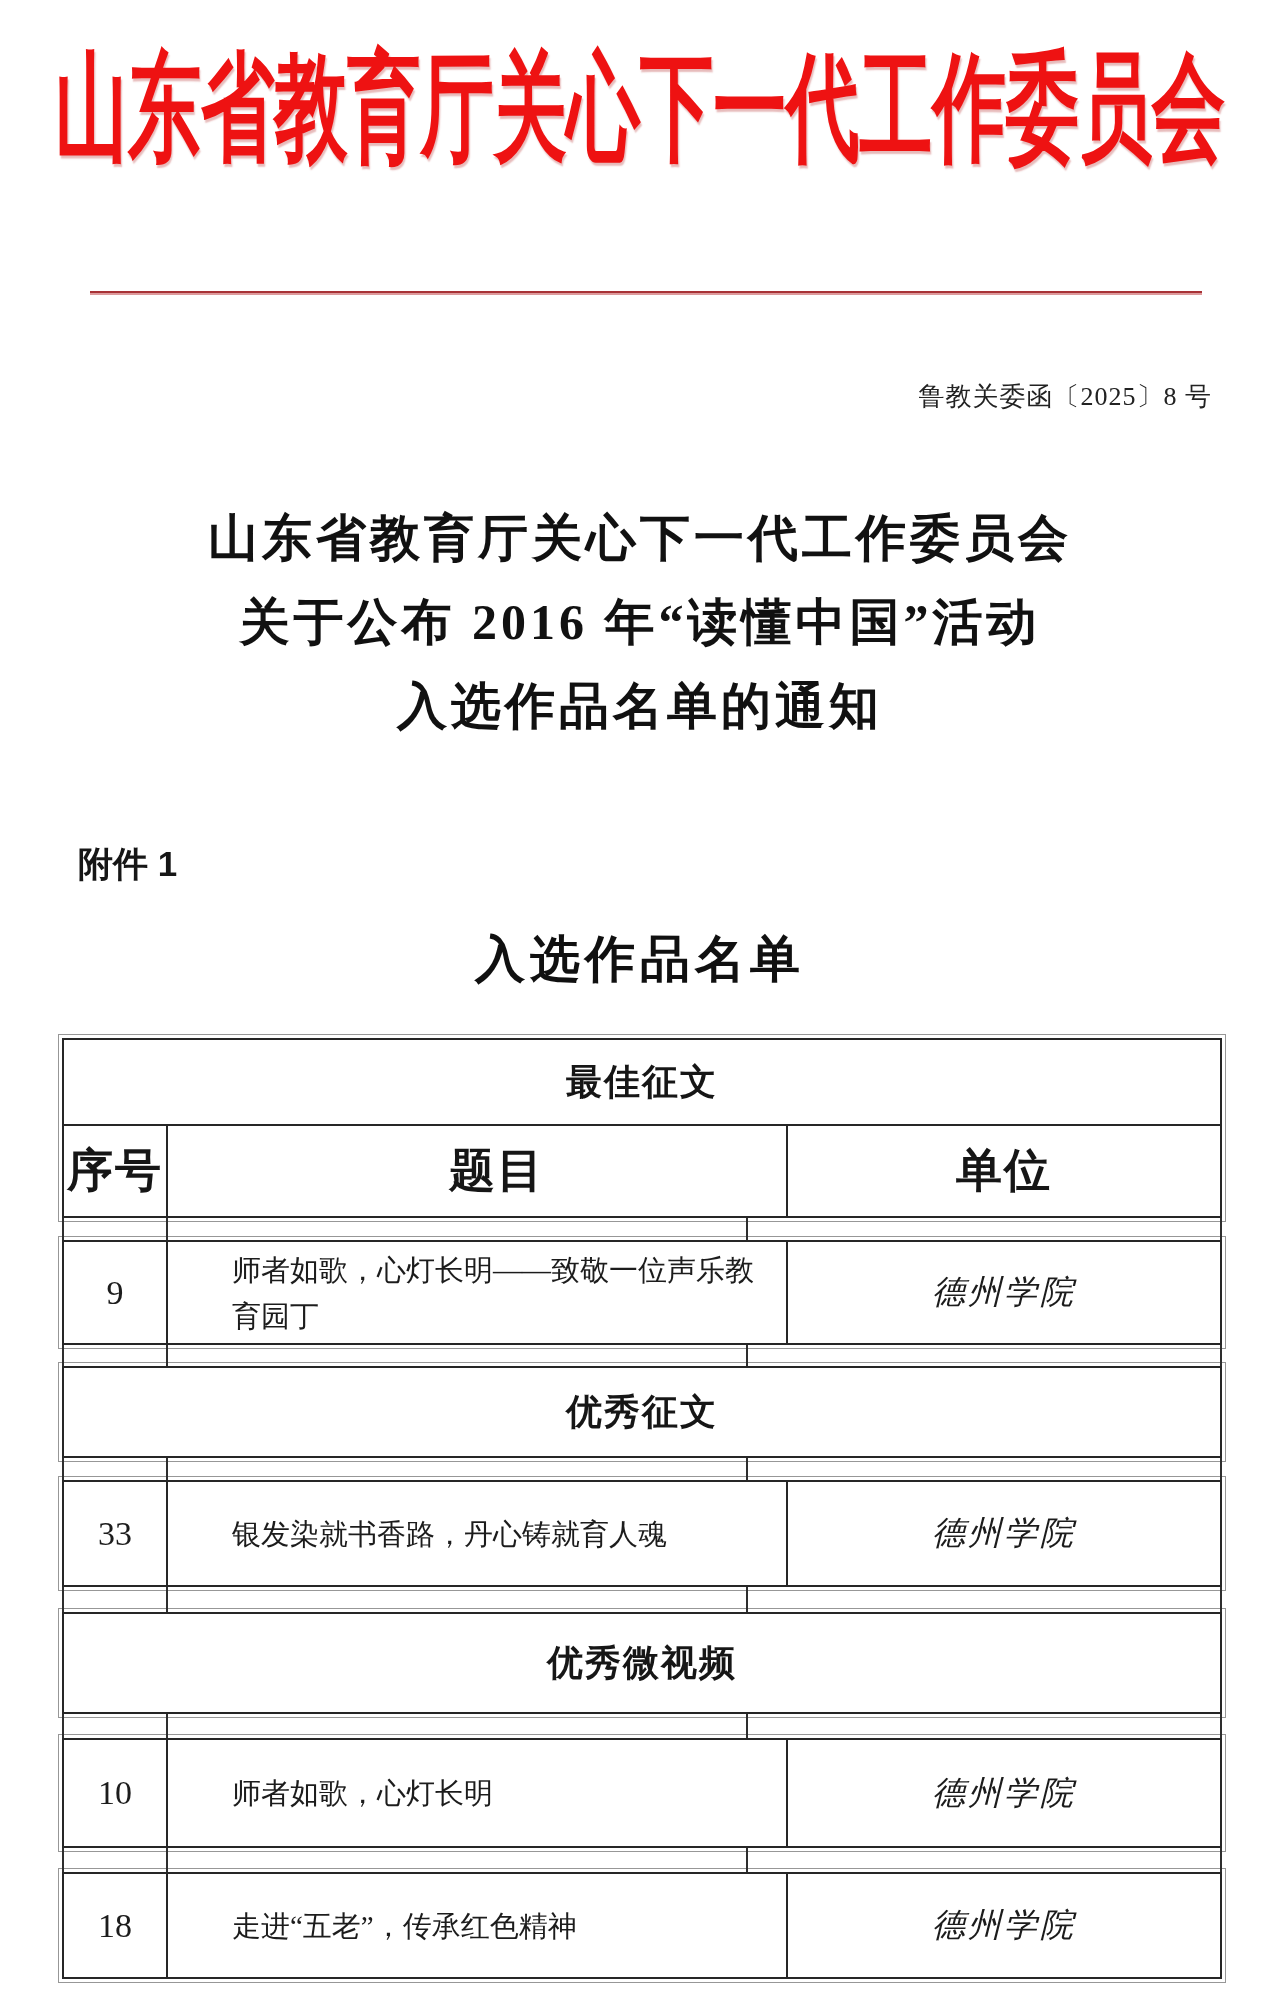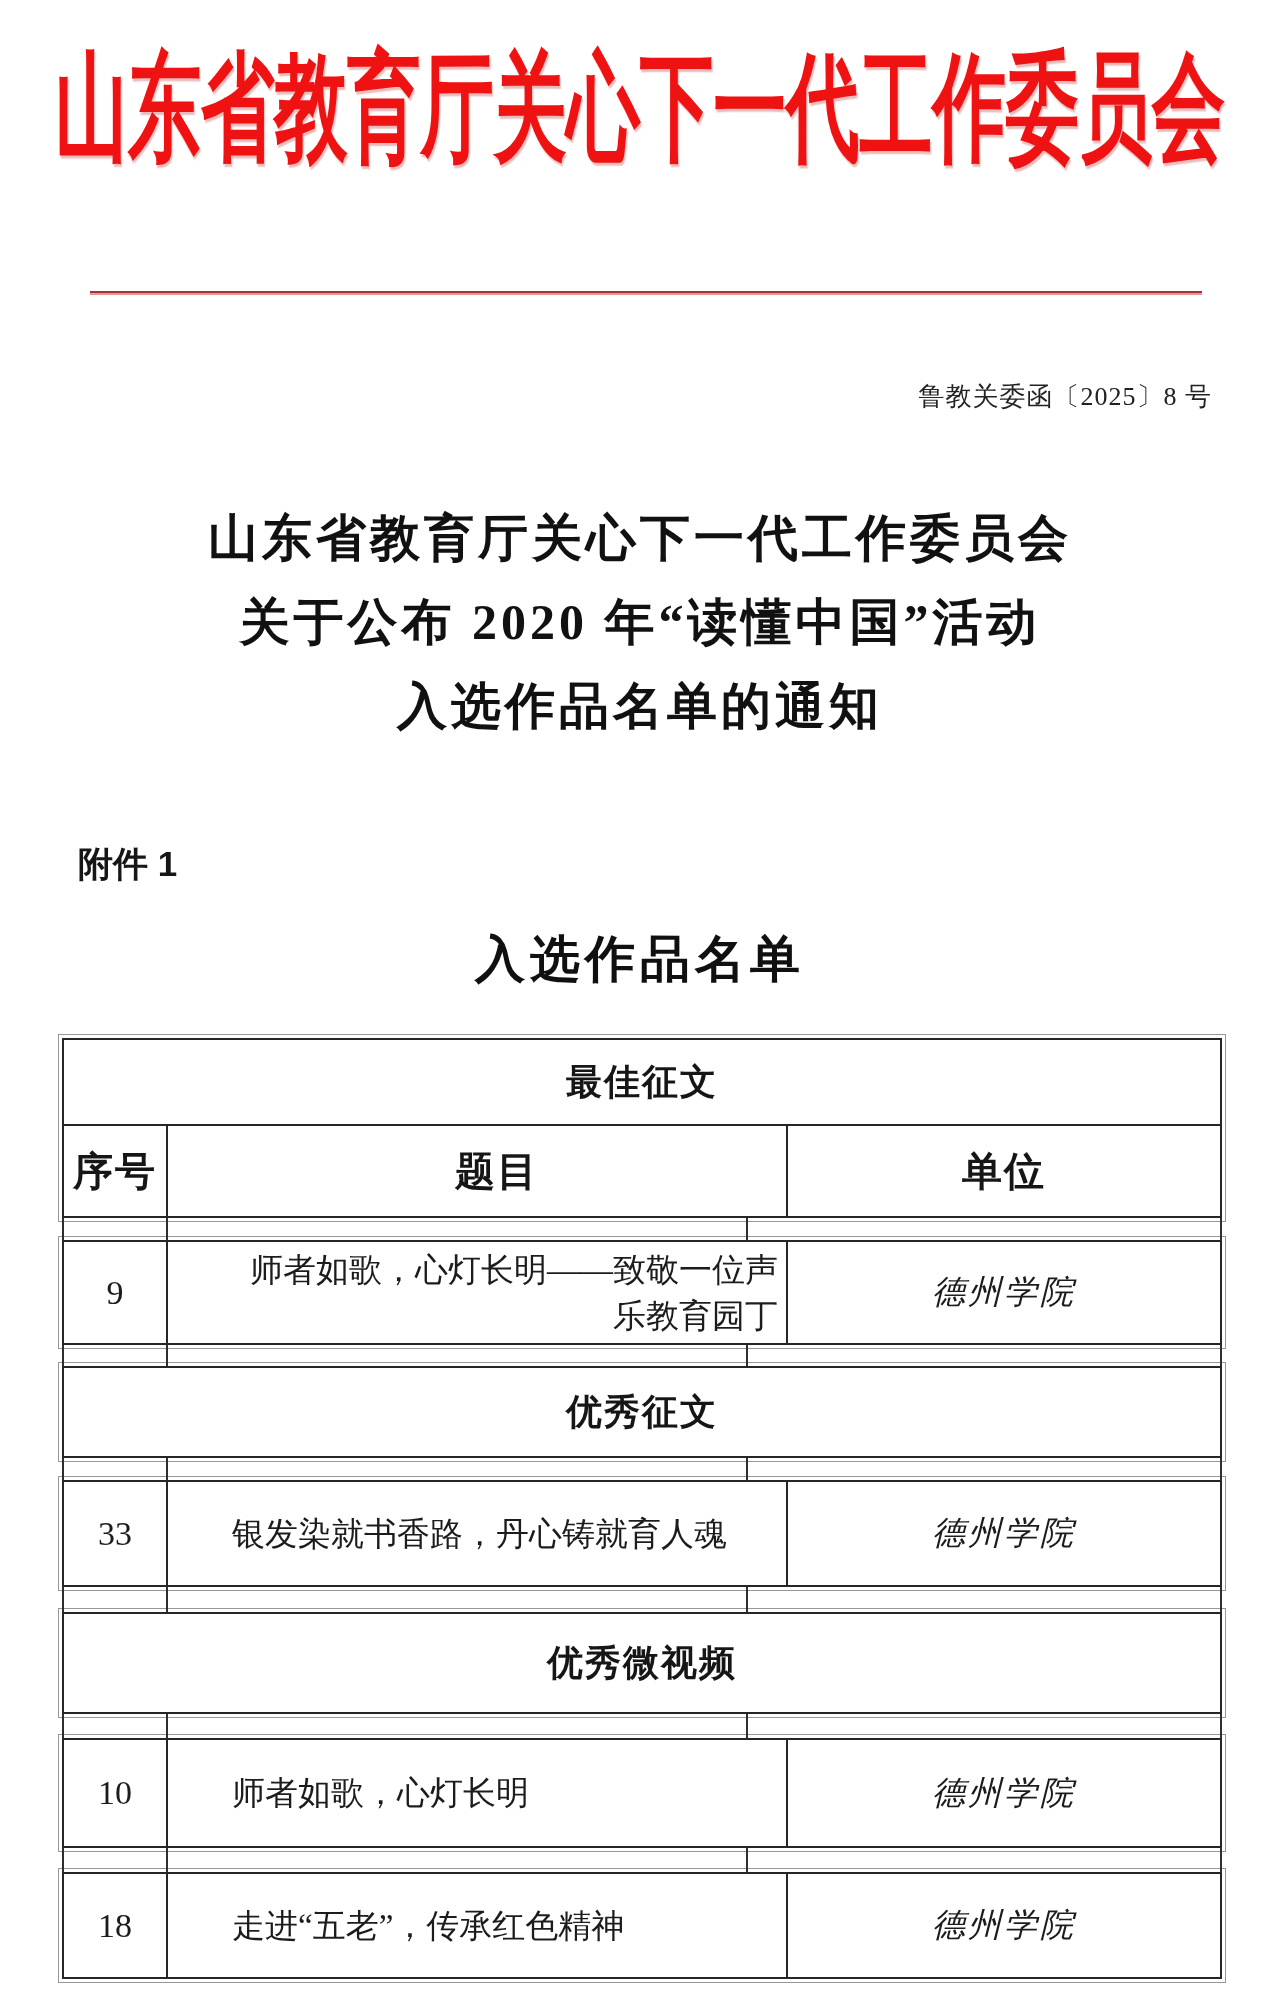--- a/index.html
+++ b/index.html
@@ -76,26 +76,26 @@
   }
   .sec-label,.sec-cell{
     font-family:var(--sans);font-weight:bold;font-size:36px;color:#161616;
     letter-spacing:2px;display:flex;align-items:center;justify-content:center;
   }
   .cols-row{display:flex;flex:1;}
   .cell{box-sizing:border-box;display:flex;align-items:center;justify-content:center;}
   .c1{width:104px;border-right:2px solid var(--line);}
   .c2{width:580px;border-right:2px solid var(--line);margin-left:40px;}
   .c3{flex:1;}
-  .col-head{font-family:var(--sans);font-weight:bold;font-size:40px;letter-spacing:2px;color:#161616;}
+  .col-head{font-family:var(--sans);font-weight:bold;font-size:46px;letter-spacing:2px;color:#161616;}
   .num{font-family:var(--serif);font-size:34px;color:#1c1c1c;}
   .title-cell{
-    justify-content:flex-start;text-align:right;
+    justify-content:flex-start;text-align:left;
     padding:4px 8px 4px 24px;
-    font-family:var(--serif);font-size:33px;line-height:46px;color:#1c1c1c;
+    font-family:var(--serif);font-size:29px;line-height:46px;color:#1c1c1c;
   }
   .unit-cell{font-family:var(--serif);font-size:33px;letter-spacing:3px;color:#1c1c1c;font-style:italic;}
   .h180{height:180px;}
   .r105{height:105px;}
   .r92{height:92px;}
   .r107{height:107px;}
   .r81{height:102px;}
   .r110{height:110px;}
   .gap{position:relative;width:1160px;}
   .g22{height:22px;}
@@ -116,21 +116,21 @@
   <div class="red-title-wrap">
     <span class="red-title">山东省教育厅关心下一代工作委员会</span>
   </div>
 
   <div class="red-rule"></div>
 
   <div class="doc-number">鲁教关委函〔2025〕8 号</div>
 
   <div class="doc-title">
     <div>山东省教育厅关心下一代工作委员会</div>
-    <div>关于公布 2020 年“读懂中国”活动</div>
+    <div>关于公布 2016 年“读懂中国”活动</div>
     <div>入选作品名单的通知</div>
   </div>
 
   <div class="attachment">附件 1</div>
 
   <div class="list-title">入选作品名单</div>
 
   <div class="tbl">
 
     <div class="blk vstack h180">

